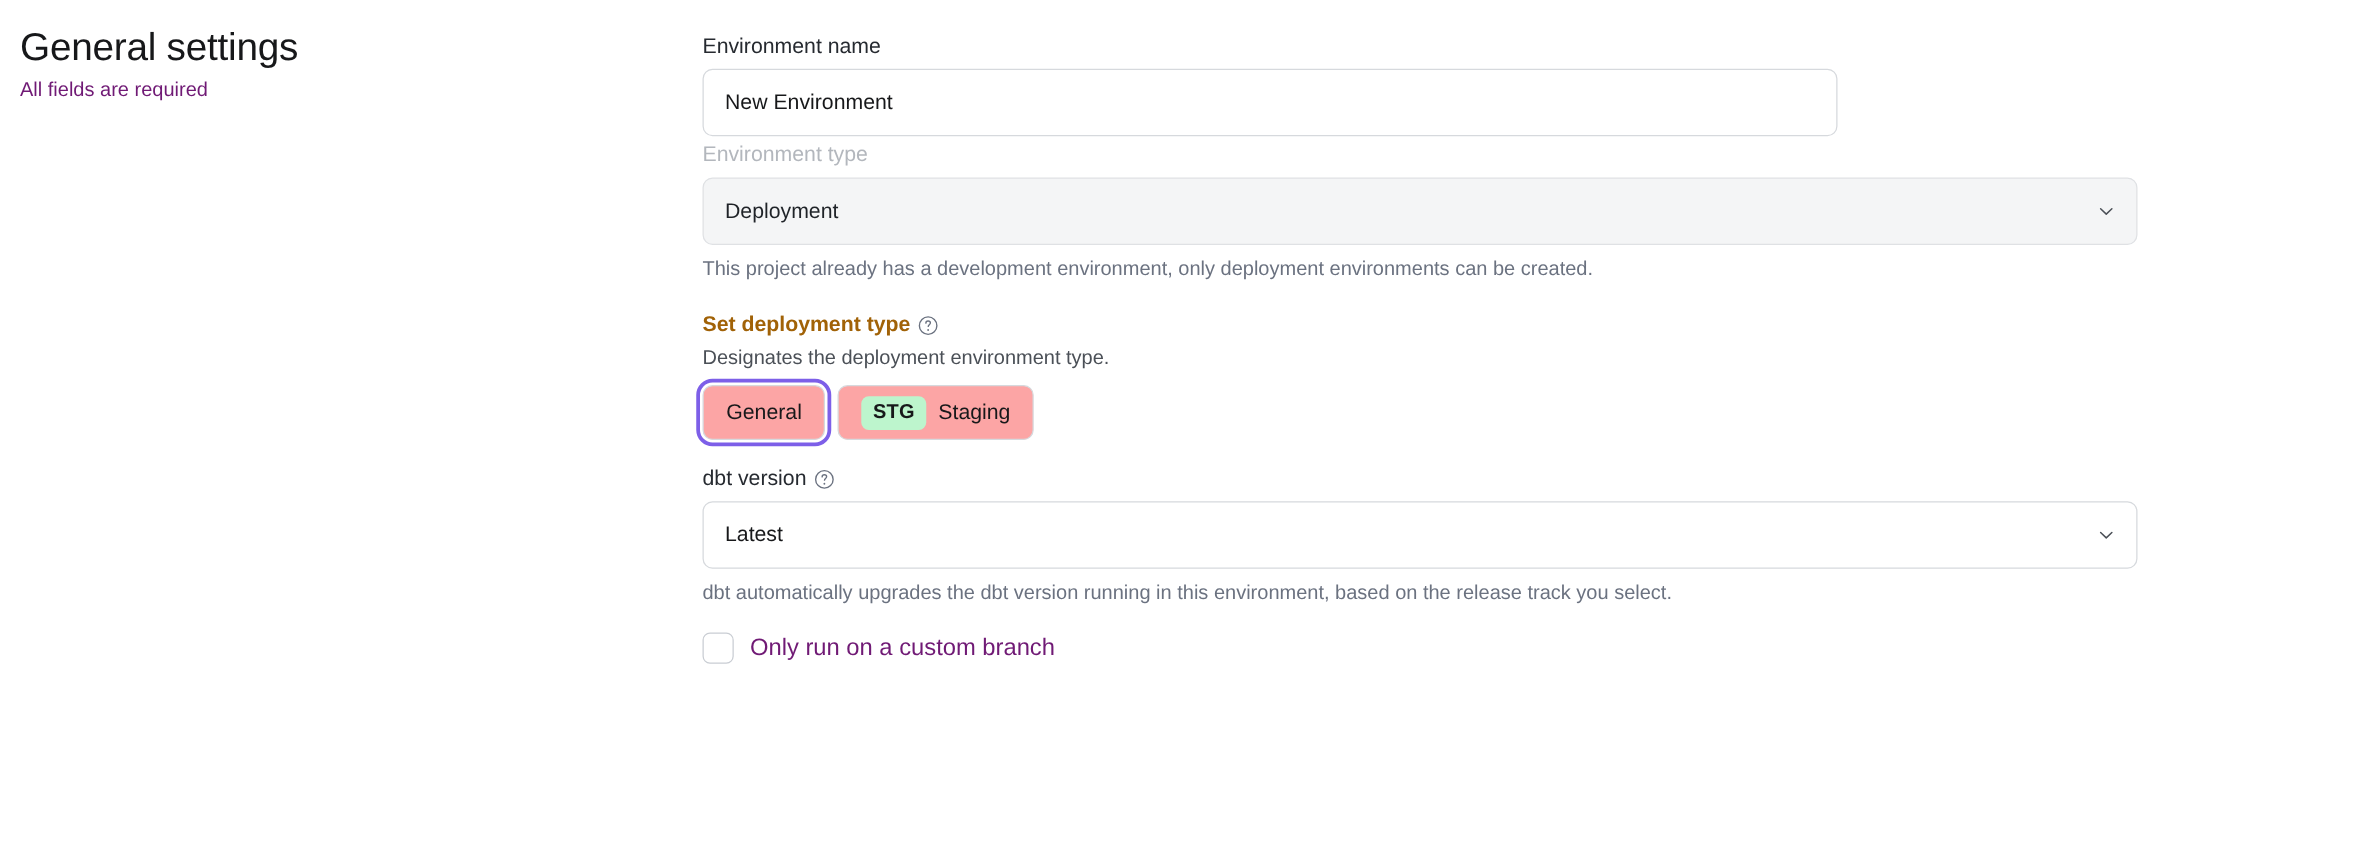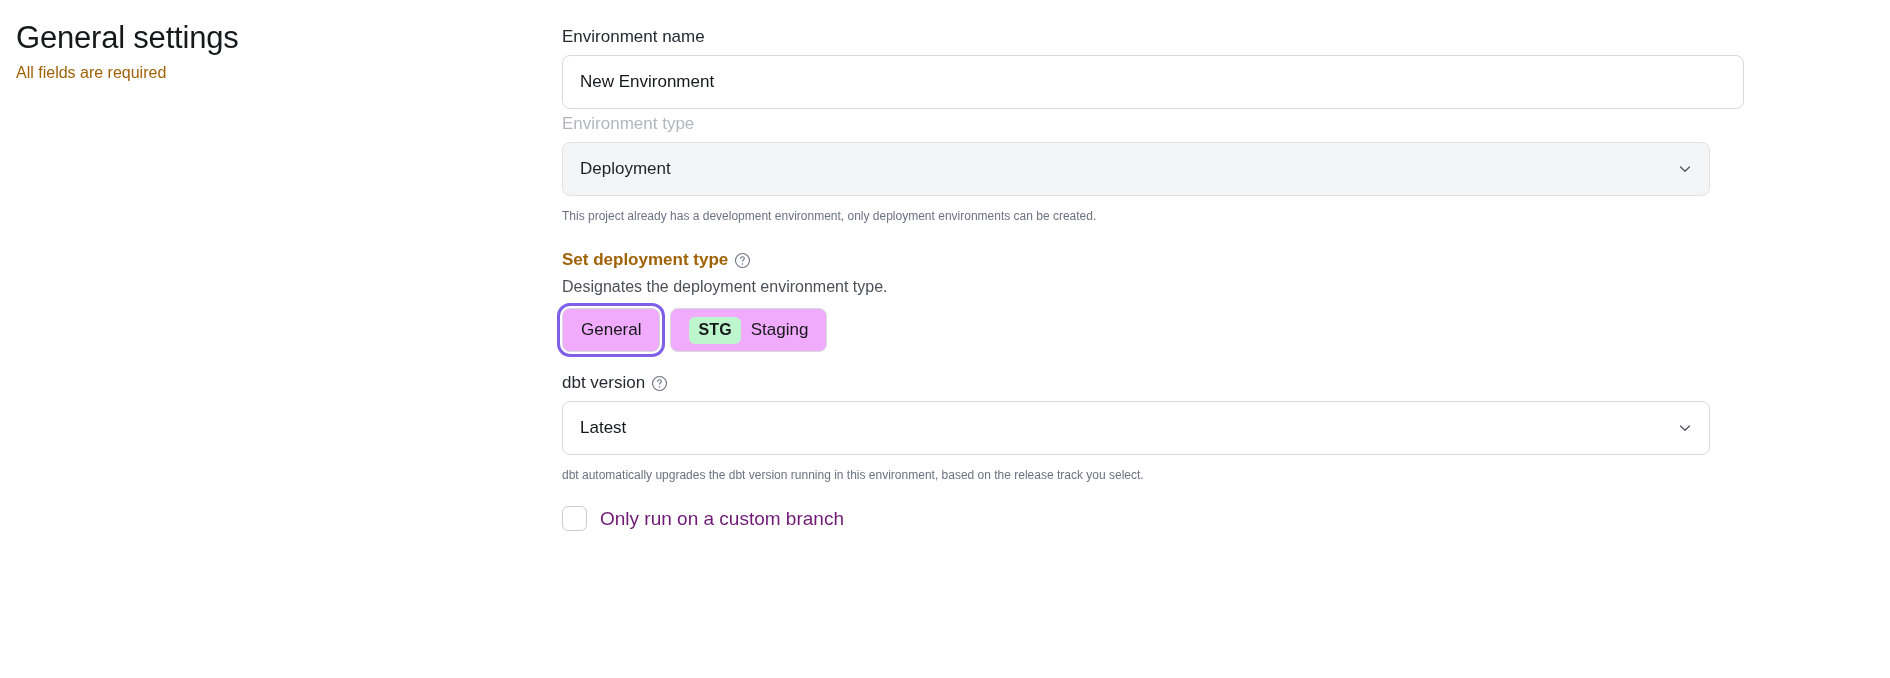--- a/index.html
+++ b/index.html
@@ -33,21 +33,21 @@
     line-height: 40px;
     font-weight: 400;
     color: #17181a;
     letter-spacing: -0.2px;
   }
 
   .page-subtitle {
     margin-top: 4px;
     font-size: 16px;
     line-height: 22px;
-    color: #a16207;
+    color: #701a75;
     font-weight: 400;
   }
 
   
   .right-col {
     position: absolute;
     left: 562px;
     top: 26px;
     width: 982px;
   }
@@ -83,21 +83,21 @@
     height: 17px;
     flex: 0 0 auto;
     color: #6b7280;
     cursor: pointer;
   }
   .help-icon svg { display: block; }
 
   
   .text-input {
     margin-top: 7px;
-    width: 1182px;
+    width: 908px;
     height: 54px;
     border: 1px solid #d6d9dd;
     border-radius: 8px;
     background: #ffffff;
     display: flex;
     align-items: center;
     padding: 0 17px;
     font-size: 17px;
     color: #17181a;
     cursor: text;
@@ -131,21 +131,21 @@
     display: inline-flex;
     align-items: center;
     justify-content: center;
     width: 14px;
     height: 14px;
   }
   .chev svg { display: block; }
 
   .help-text {
     margin-top: 9px;
-    font-size: 12px;
+    font-size: 16px;
     line-height: 22px;
     color: #6b7280;
     font-weight: 400;
   }
 
   
   .subsection { margin-top: 22px; }
 
   .subsection-desc {
     margin-top: 5px;
@@ -160,21 +160,21 @@
     display: flex;
     align-items: center;
     gap: 10px;
   }
 
   .toggle-btn {
     position: relative;
     height: 44px;
     border: 1px solid #d6d9dd;
     border-radius: 8px;
-    background: #f0abfc;
+    background: #fca5a5;
     display: inline-flex;
     align-items: center;
     gap: 10px;
     padding: 0 18px;
     font-size: 17px;
     color: #17181a;
     cursor: pointer;
     white-space: nowrap;
   }
 

